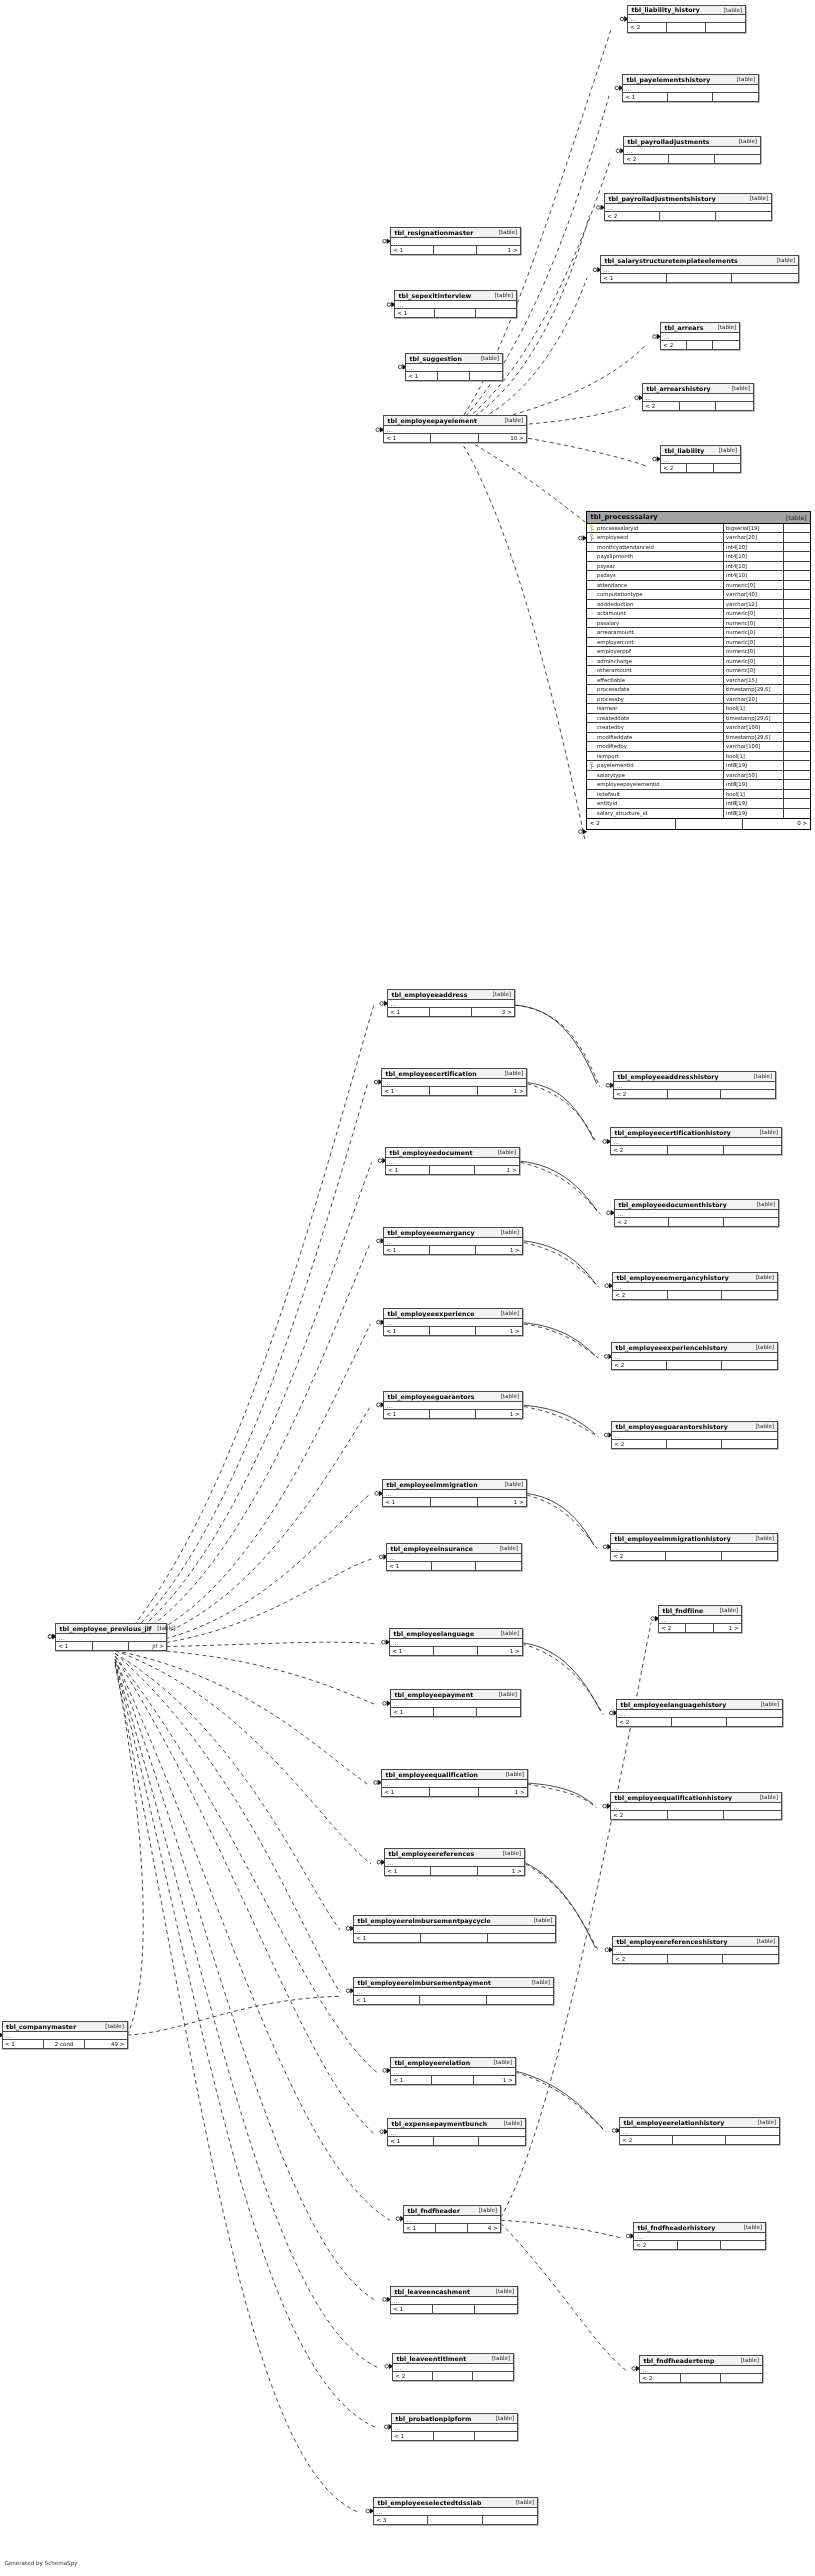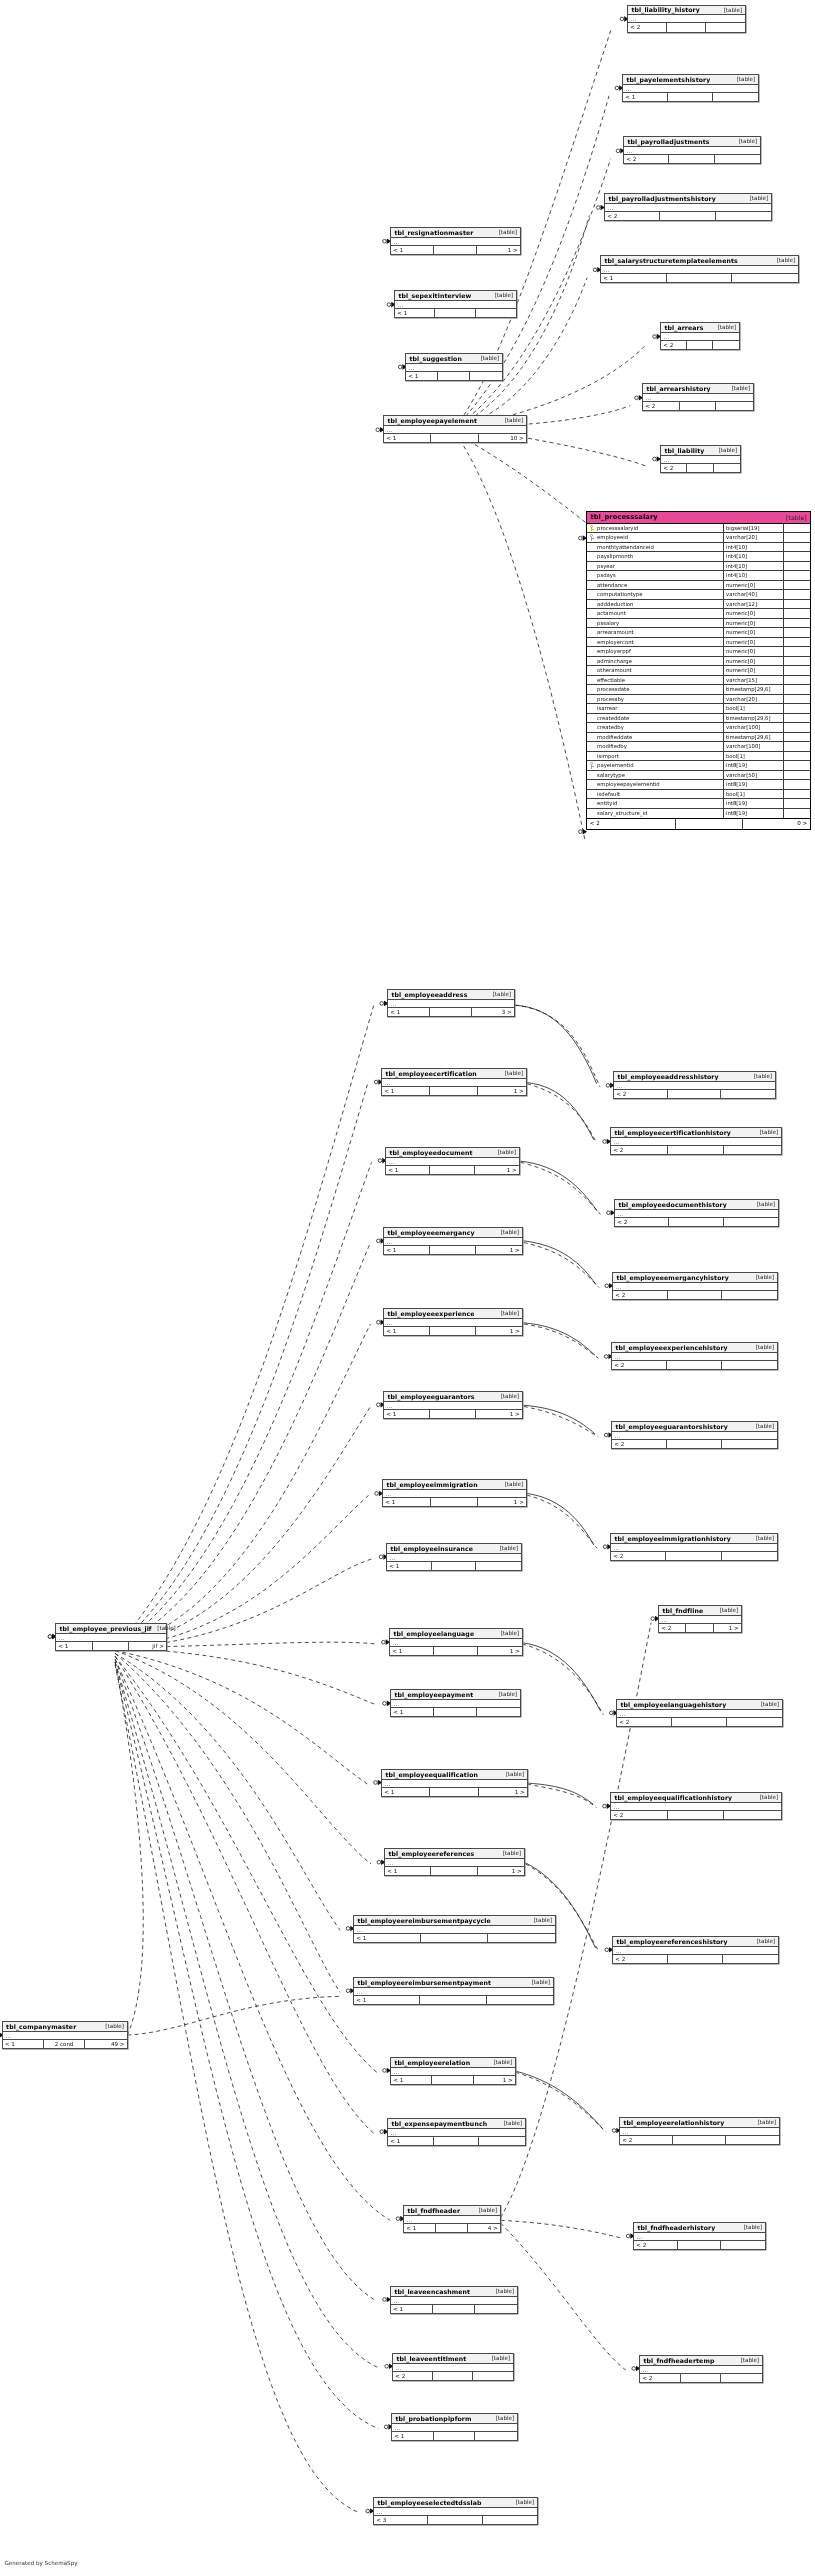--- a/index.html
+++ b/index.html
@@ -48,21 +48,21 @@
   .fc{text-align:center;}
   .fr{text-align:right;}
 
   
   .bigtable{
     position:absolute;
     border:1.1px solid #000;
     background:#fff;
     box-sizing:border-box;
   }
-  .bigtable .thead{height:11.8px;border-bottom:1.1px solid #000;background:#ec4899;padding:0 3.4px;}
+  .bigtable .thead{height:11.8px;border-bottom:1.1px solid #000;background:#a3a3a3;padding:0 3.4px;}
   .bigtable .tname{font-size:6.7px;}
   .bigtable .ttag{font-size:6.2px;}
   .cols{border-bottom:1.1px solid #000;}
   .crow{
     display:flex;height:9.5px;box-sizing:border-box;
     border-bottom:0.6px solid #3c3c3c;
   }
   .crow:last-child{border-bottom:none;}
   .ckey{
     width:9.5px;flex:0 0 9.5px;display:flex;align-items:center;justify-content:center;

